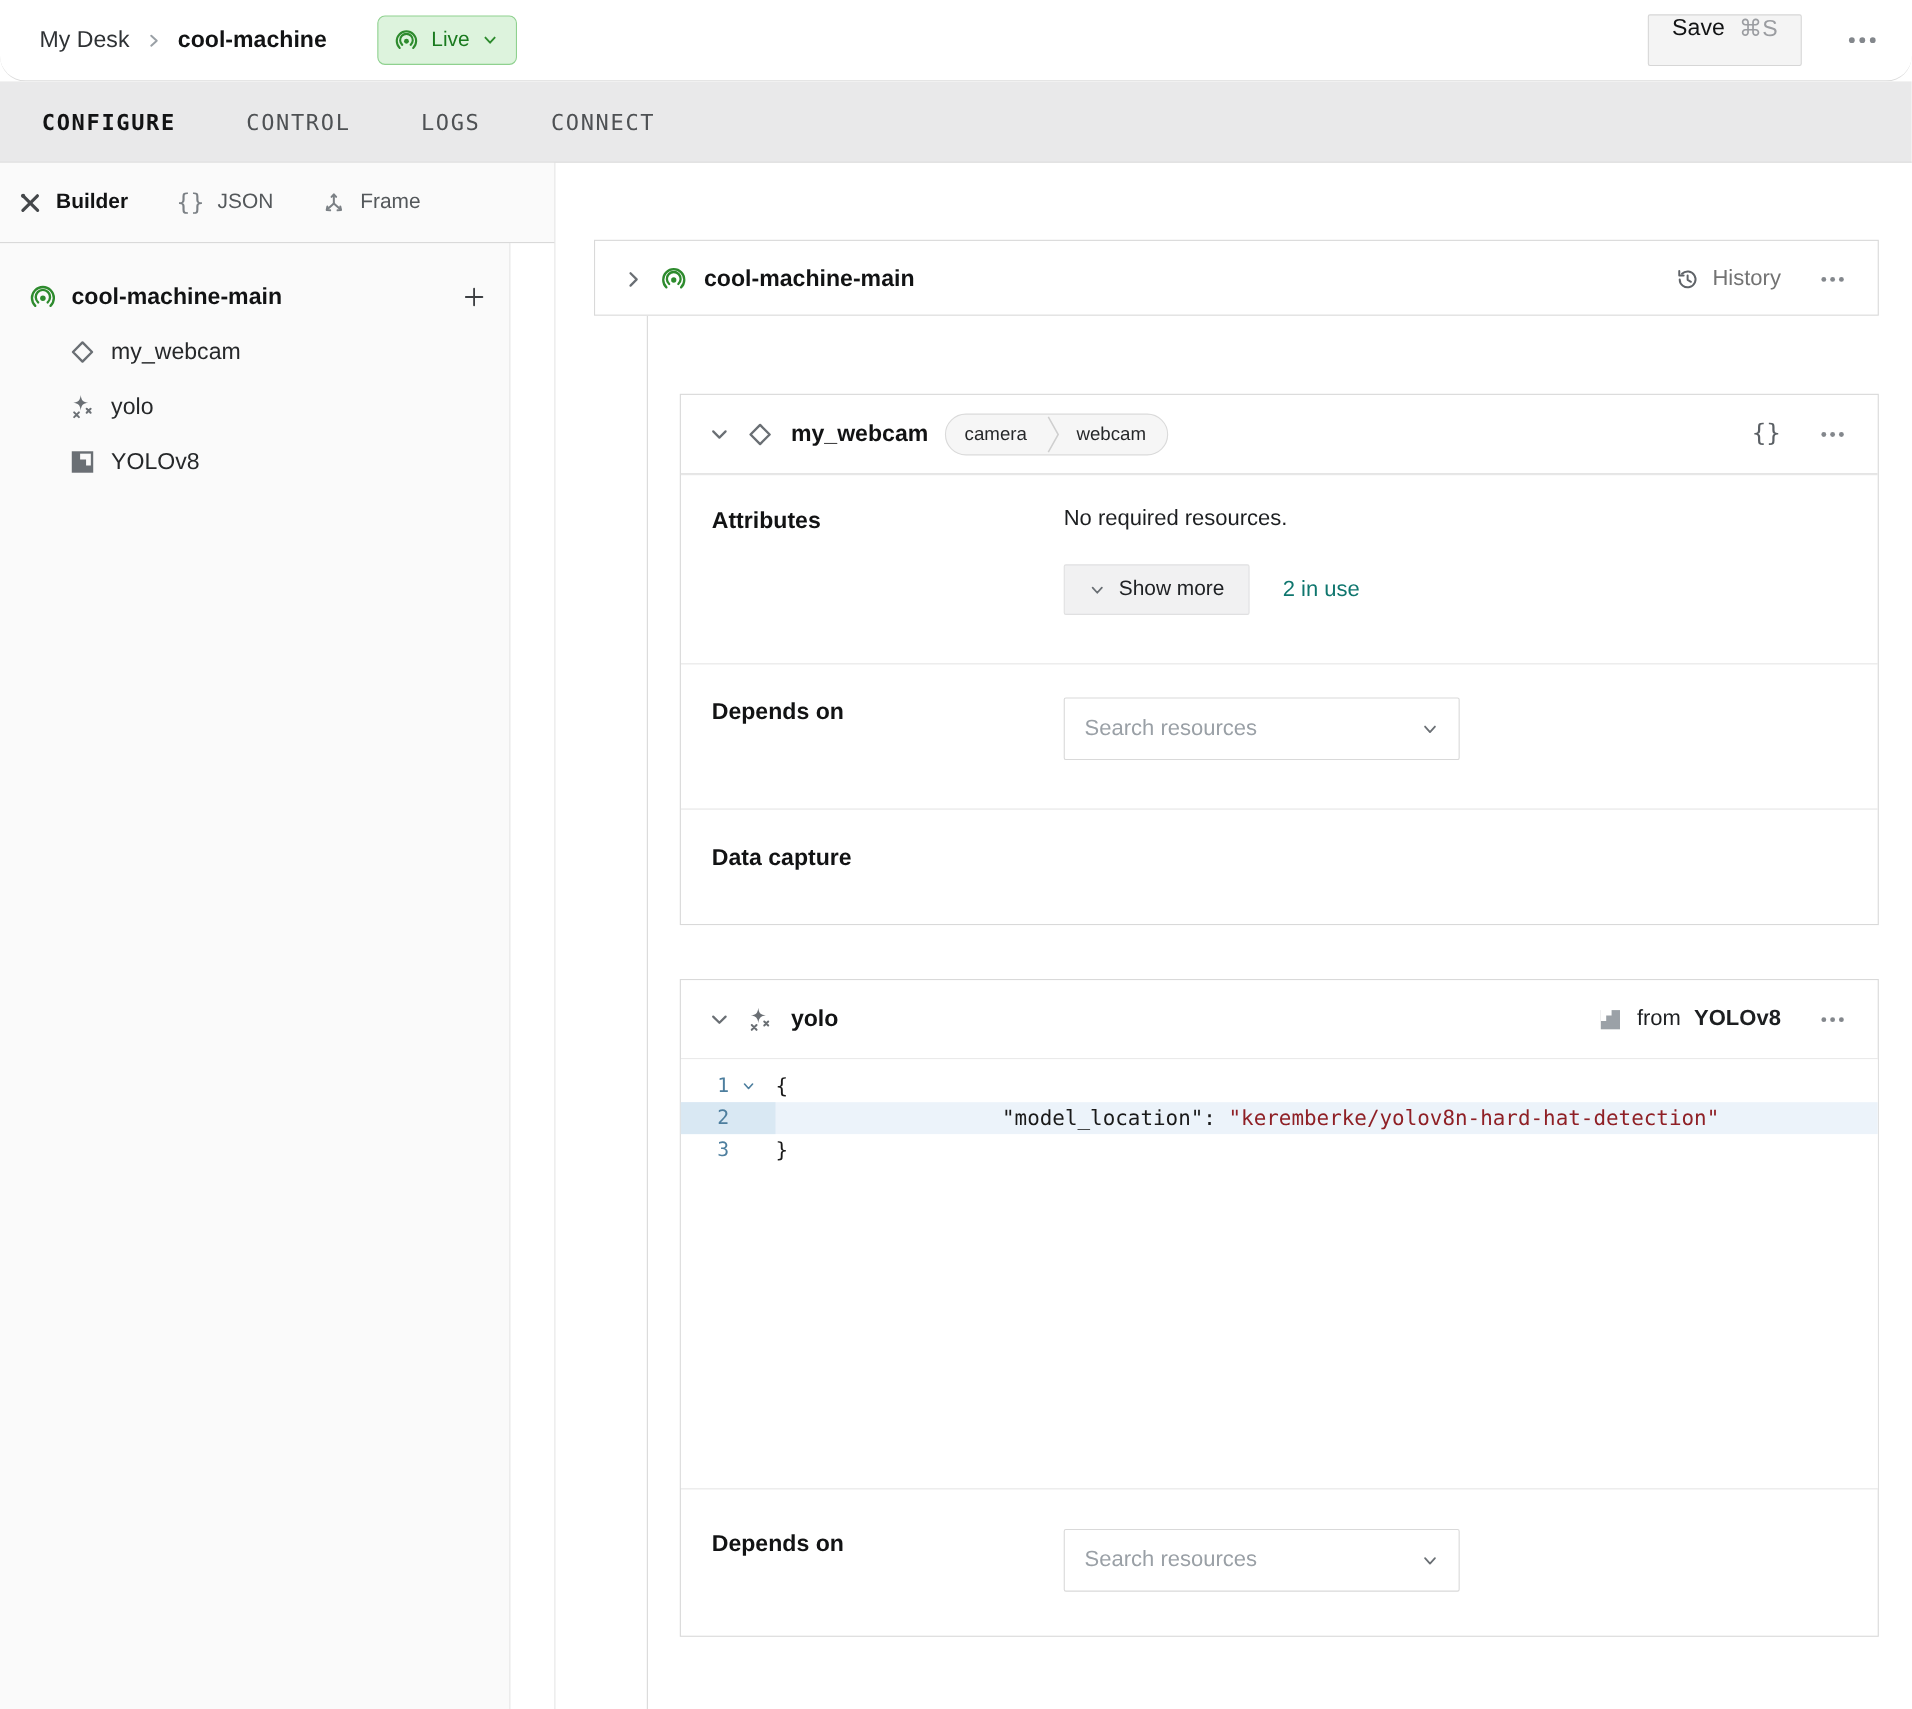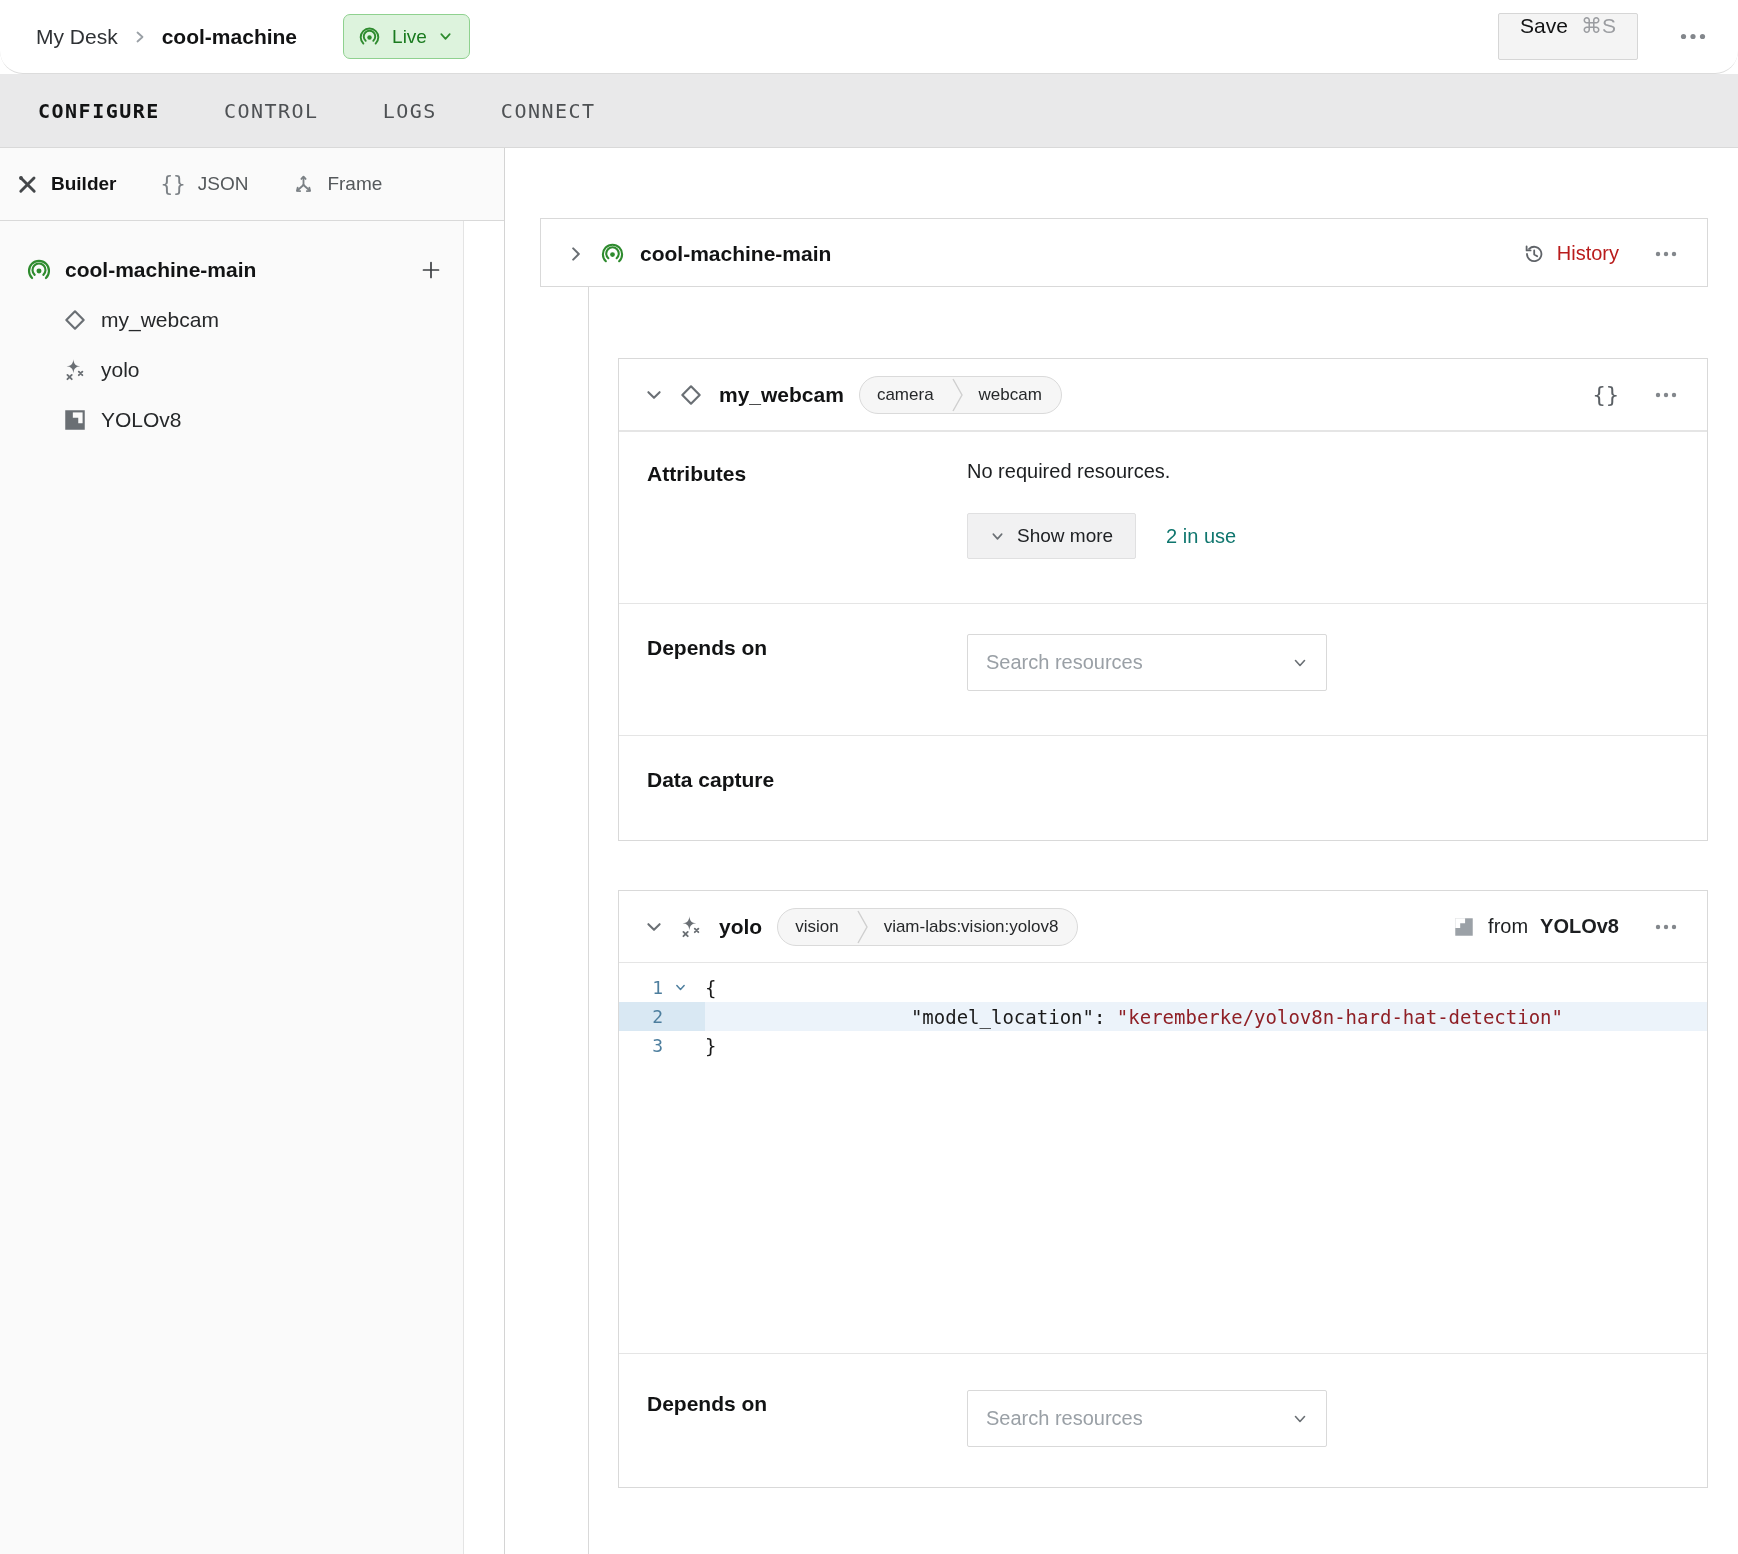--- a/index.html
+++ b/index.html
@@ -89,21 +89,21 @@
   .part-card { margin:70px 0 0 35px; width:1168px; height:69px; }
   .sub-card { margin-left:113px; width:1090px; }
   .webcam-card { margin-top:71px; }
   .yolo-card { margin-top:49px; }
 
   .card-header { display:flex; align-items:center; gap:15px; padding:0 26px; height:69px; }
   .sub-card .card-header { height:72px; border-bottom:1px solid #e5e5e5; }
   .chev-icon { color:#6e7control378; display:flex; color:#6a6f74; flex:0 0 auto; background:none; border:none; cursor:pointer; padding:0; }
   .card-title { font-size:21px; font-weight:700; color:#121314; }
   .header-right { margin-left:auto; display:flex; align-items:center; gap:32px; }
-  .history-btn { display:flex; align-items:center; gap:11px; background:none; border:none; cursor:pointer; font-family:inherit; font-size:20px; color:#b91c1c; }
+  .history-btn { display:flex; align-items:center; gap:11px; background:none; border:none; cursor:pointer; font-family:inherit; font-size:20px; color:#737373; }
   .history-btn .h-icon { color:#5f6368; display:flex; }
   .braces-btn { background:none; border:none; cursor:pointer; font-family:"DejaVu Sans Mono", monospace; font-size:22px; color:#5a5f64; font-weight:500; }
 
   .tag-pill {
     display:inline-flex; align-items:stretch; height:38px; border:1px solid #dadada;
     border-radius:999px; background:#f6f6f6; overflow:hidden; font-size:17px; color:#26282a;
   }
   .tag-pill .seg { display:flex; align-items:center; padding:0 17px; }
   .tag-pill .seg.model { padding:0 19px 0 15px; }
   .pill-sep { display:flex; align-items:center; color:#cfcfcf; }
@@ -410,29 +410,20 @@
               </svg>
           </button>
           <span class="tree-icon">
             <svg width="26" height="26" viewBox="0 0 24 24" fill="none" stroke="currentColor">
               <path d="M10.5 2 C10.9 6.4 12.6 8.1 16.8 8.5 C12.6 8.9 10.9 10.6 10.5 15 C10.1 10.6 8.4 8.9 4.2 8.5 C8.4 8.1 10.1 6.4 10.5 2 Z" fill="currentColor" stroke="none"></path>
               <path d="M5 16.5 L9 20.5 M9 16.5 L5 20.5" stroke-width="1.7" stroke-linecap="round"></path>
               <path d="M15.5 13.5 L18.8 16.8 M18.8 13.5 L15.5 16.8" stroke-width="1.7" stroke-linecap="round"></path>
             </svg>
           </span>
           <span class="card-title">yolo</span>
-          <span class="tag-pill">
-            <span class="seg">vision</span>
-            <span class="pill-sep">
-              <svg width="13" height="38" viewBox="0 0 13 38">
-                  <path d="M2 3 L11 19 L2 35" stroke="currentColor" stroke-width="1.4" fill="none"></path>
-                </svg>
-            </span>
-            <span class="seg model">viam-labs:vision:yolov8</span>
-          </span>
           <div class="header-right">
             <span class="from-module">
               <span class="module-glyph">
                 <svg width="24" height="24" viewBox="0 0 22 22">
                   <rect x="3" y="3" width="16" height="16" fill="#9ba1a7"></rect>
                   <path d="M3 3 H12 V7.5 H7.5 V12 H3 Z" fill="#ffffff"></path>
                 </svg>
               </span>
               <span>from</span>
               <b>YOLOv8</b>

